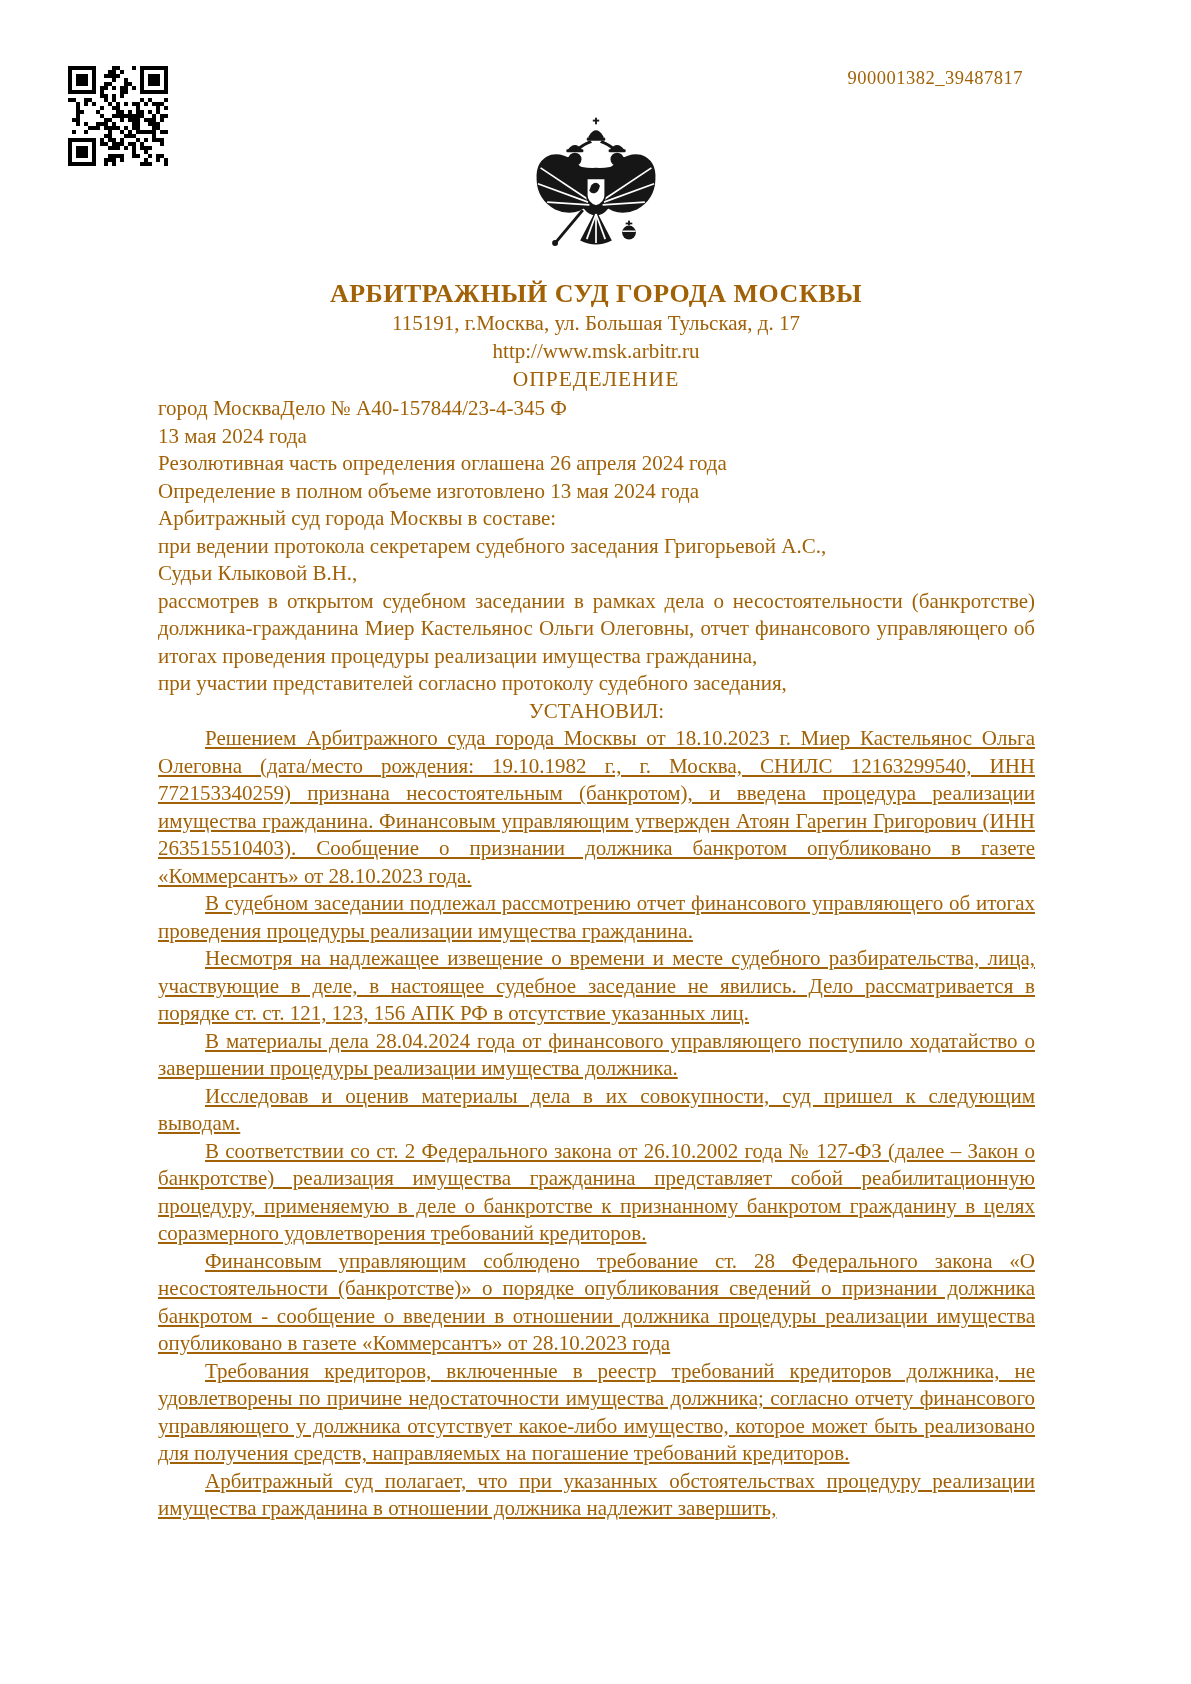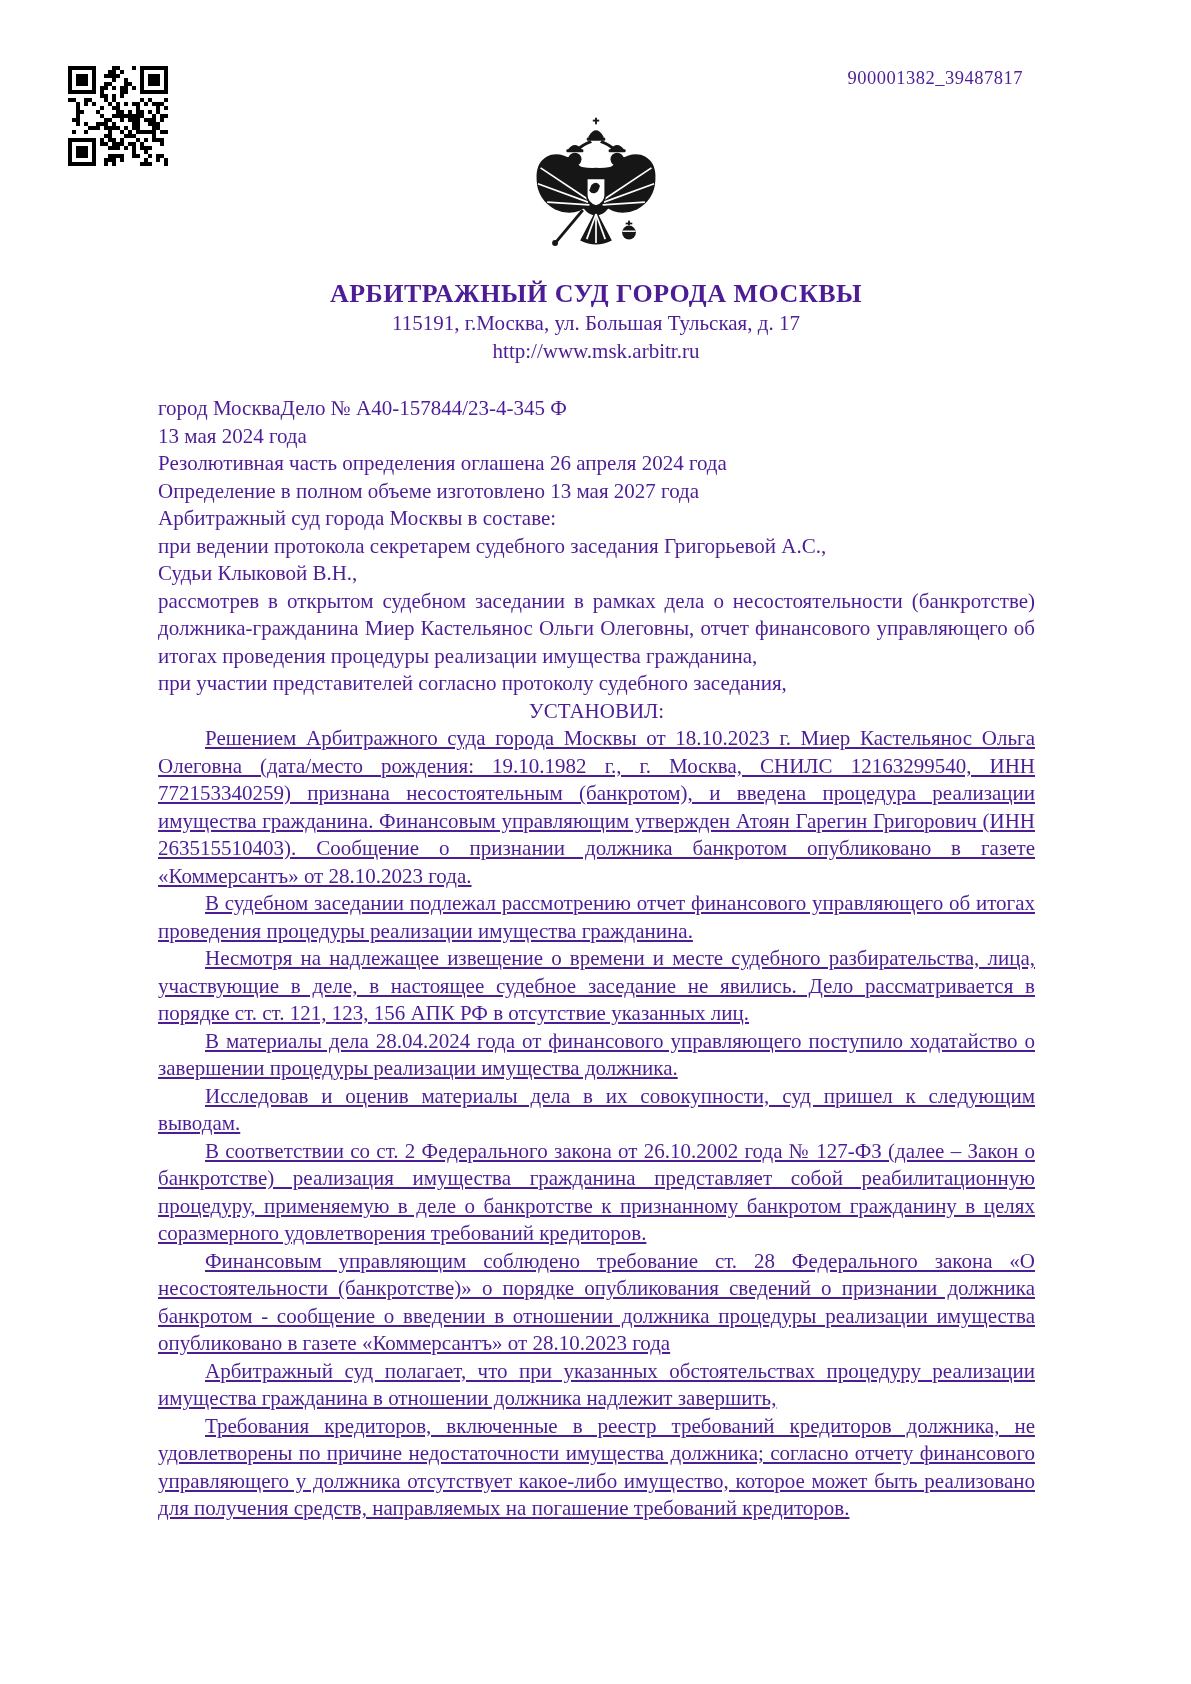--- a/index.html
+++ b/index.html
@@ -1,21 +1,21 @@
 <!DOCTYPE html>
 <html><head>
 <meta charset="utf-8">
 <style>
   * { margin:0; padding:0; box-sizing:border-box; }
   html,body { background:#ffffff; }
   .page {
     position:relative;
     width:1191px; height:1684px;
     background:#ffffff;
-    color:#4c1d95;
+    color:#a16207;
     font-family:"Liberation Serif","DejaVu Serif",serif;
     overflow:hidden;
   }
   .qr {
     position:absolute; left:68px; top:66px;
     width:100px; height:100px;
   }
   .doc-number {
     position:absolute; top:68px; right:168px;
     font-size:18.5px; letter-spacing:0.5px;
@@ -391,40 +391,41 @@
       <path d="M93 106 q8 -7 13 1 q-2 9 -7 11 q-7 2 -9 -4 Z" fill="#161616"></path>
 
       <path d="M140 176 h20" stroke="#ffffff" stroke-width="2.2" fill="none"></path>
     </svg>
   </div>
 
   <div class="header-block">
     <div class="court-title">АРБИТРАЖНЫЙ СУД ГОРОДА МОСКВЫ</div>
     <div class="court-address">115191, г.Москва, ул. Большая Тульская, д. 17</div>
     <div class="court-url">http://www.msk.arbitr.ru</div>
+    <div class="doc-type">ОПРЕДЕЛЕНИЕ</div>
   </div>
 
   <div class="text-flow">
     <div class="meta-row">
       <span>город Москва</span>
       <span>Дело № А40-157844/23-4-345 Ф</span>
     </div>
     <span class="line">13 мая 2024 года</span>
     <span class="line">Резолютивная часть определения оглашена 26 апреля 2024 года</span>
-    <span class="line">Определение в полном объеме изготовлено 13 мая 2027 года</span>
+    <span class="line">Определение в полном объеме изготовлено 13 мая 2024 года</span>
     <span class="line">Арбитражный суд города Москвы в составе:</span>
     <span class="line">при ведении протокола секретарем судебного заседания Григорьевой А.С.,</span>
     <span class="line">Судьи Клыковой В.Н.,</span>
     <div class="just">рассмотрев в открытом судебном заседании в рамках дела о несостоятельности (банкротстве) должника-гражданина Миер Кастельянос Ольги Олеговны, отчет финансового управляющего об итогах проведения процедуры реализации имущества гражданина,</div>
     <span class="line">при участии представителей согласно протоколу судебного заседания,</span>
     <div class="center">УСТАНОВИЛ:</div>
     <p class="para">Решением Арбитражного суда города Москвы от 18.10.2023 г. Миер Кастельянос Ольга Олеговна (дата/место рождения: 19.10.1982 г., г. Москва, СНИЛС 12163299540, ИНН 772153340259) признана несостоятельным (банкротом), и введена процедура реализации имущества гражданина. Финансовым управляющим утвержден Атоян Гарегин Григорович (ИНН 263515510403). Сообщение о признании должника банкротом опубликовано в газете «Коммерсантъ» от 28.10.2023 года.</p>
     <p class="para">В судебном заседании подлежал рассмотрению отчет финансового управляющего об итогах проведения процедуры реализации имущества гражданина.</p>
     <p class="para">Несмотря на надлежащее извещение о времени и месте судебного разбирательства, лица, участвующие в деле, в настоящее судебное заседание не явились. Дело рассматривается в порядке ст. ст. 121, 123, 156 АПК РФ в отсутствие указанных лиц.</p>
     <p class="para">В материалы дела 28.04.2024 года от финансового управляющего поступило ходатайство о завершении процедуры реализации имущества должника.</p>
     <p class="para">Исследовав и оценив материалы дела в их совокупности, суд пришел к следующим выводам.</p>
     <p class="para">В соответствии со ст. 2 Федерального закона от 26.10.2002 года № 127-ФЗ (далее – Закон о банкротстве) реализация имущества гражданина представляет собой реабилитационную процедуру, применяемую в деле о банкротстве к признанному банкротом гражданину в целях соразмерного удовлетворения требований кредиторов.</p>
     <p class="para">Финансовым управляющим соблюдено требование ст. 28 Федерального закона «О несостоятельности (банкротстве)» о порядке опубликования сведений о признании должника банкротом - сообщение о введении в отношении должника процедуры реализации имущества опубликовано в газете «Коммерсантъ» от 28.10.2023 года</p>
+    <p class="para">Требования кредиторов, включенные в реестр требований кредиторов должника, не удовлетворены по причине недостаточности имущества должника; согласно отчету финансового управляющего у должника отсутствует какое-либо имущество, которое может быть реализовано для получения средств, направляемых на погашение требований кредиторов.</p>
     <p class="para">Арбитражный суд полагает, что при указанных обстоятельствах процедуру реализации имущества гражданина в отношении должника надлежит завершить,</p>
-    <p class="para">Требования кредиторов, включенные в реестр требований кредиторов должника, не удовлетворены по причине недостаточности имущества должника; согласно отчету финансового управляющего у должника отсутствует какое-либо имущество, которое может быть реализовано для получения средств, направляемых на погашение требований кредиторов.</p>
   </div>
 
 </div>
 
 </body></html>

